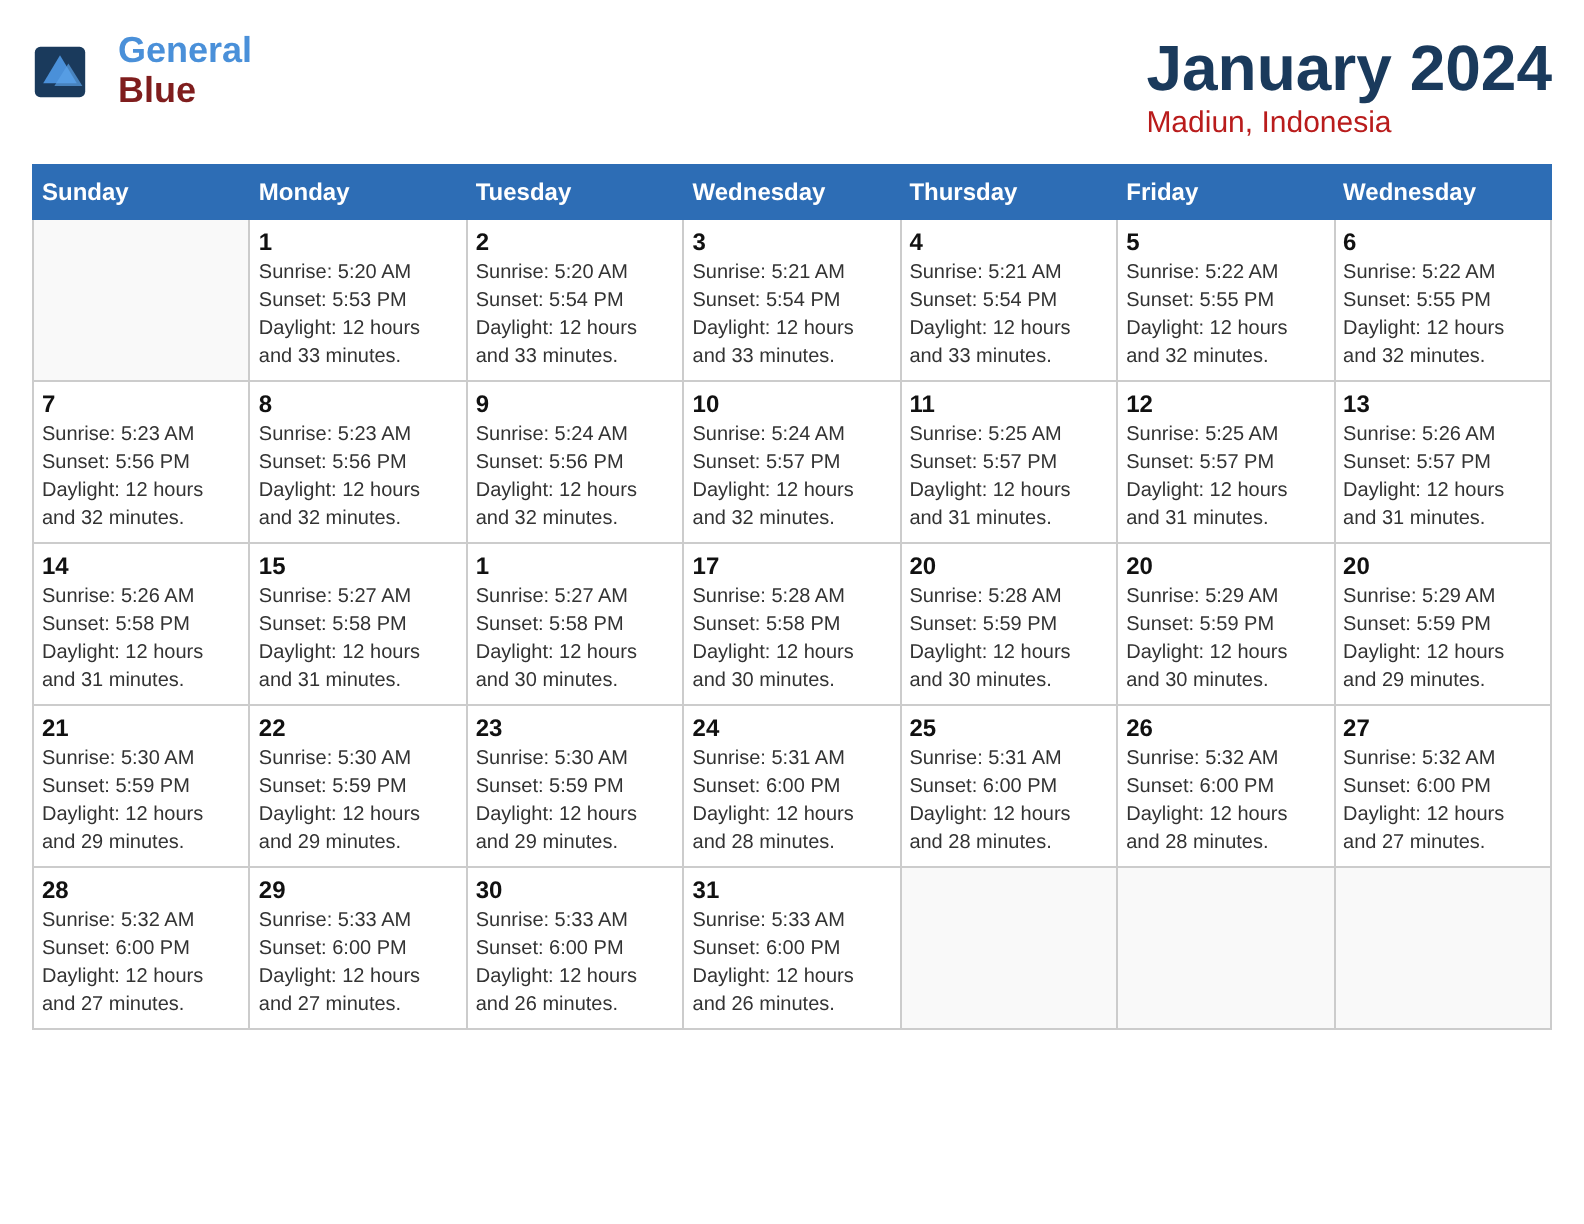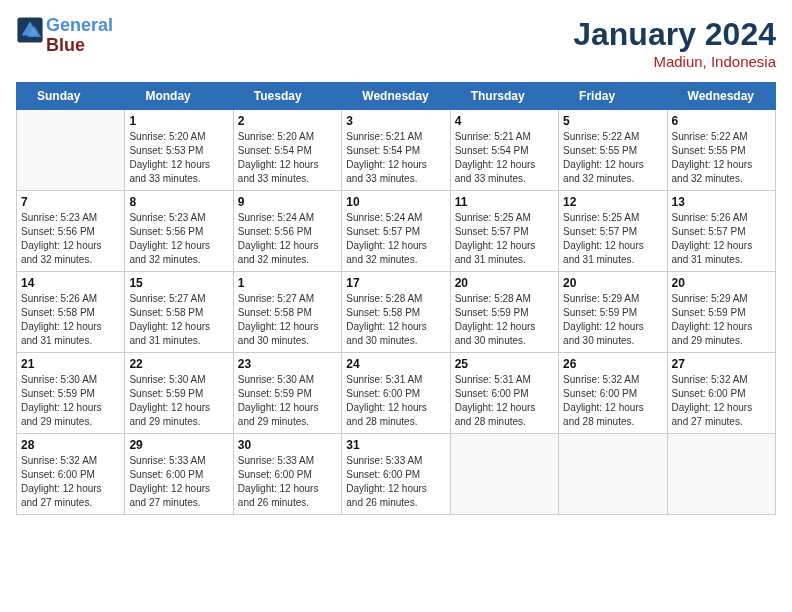--- a/index.html
+++ b/index.html
@@ -11,57 +11,57 @@
       padding: 16px;
     }
     .header {
       display: flex;
       justify-content: space-between;
       align-items: flex-start;
       margin-bottom: 12px;
     }
     .logo {
       display: flex;
-      align-items: flex-start;
-      gap: 2px;
+      align-items: center;
+      gap: 15px;
     }
     .logo-text {
       font-size: 18px;
       font-weight: bold;
       color: #1a3a5c;
       line-height: 1.1;
     }
     .logo-text span {
       color: #4a90d9;
     }
     .logo-icon {
       width: 28px;
       height: 28px;
     }
     .title-block {
-      text-align: right;
+      text-align: left;
     }
     .month-title {
       font-size: 32px;
       font-weight: bold;
       color: #1a3a5c;
     }
     .location {
       font-size: 15px;
       color: #b91c1c;
     }
     .calendar {
       width: 100%;
       border-collapse: collapse;
       font-size: 11px;
     }
     .calendar th {
       background-color: #2d6db5;
       color: #fff;
-      padding: 6px 20px;
+      padding: 6px 4px;
       text-align: left;
       font-size: 12px;
       font-weight: bold;
       border: 1px solid #2d6db5;
     }
     .calendar td {
       border: 1px solid #ccc;
       vertical-align: top;
       padding: 4px;
       width: calc(100% / 7);

